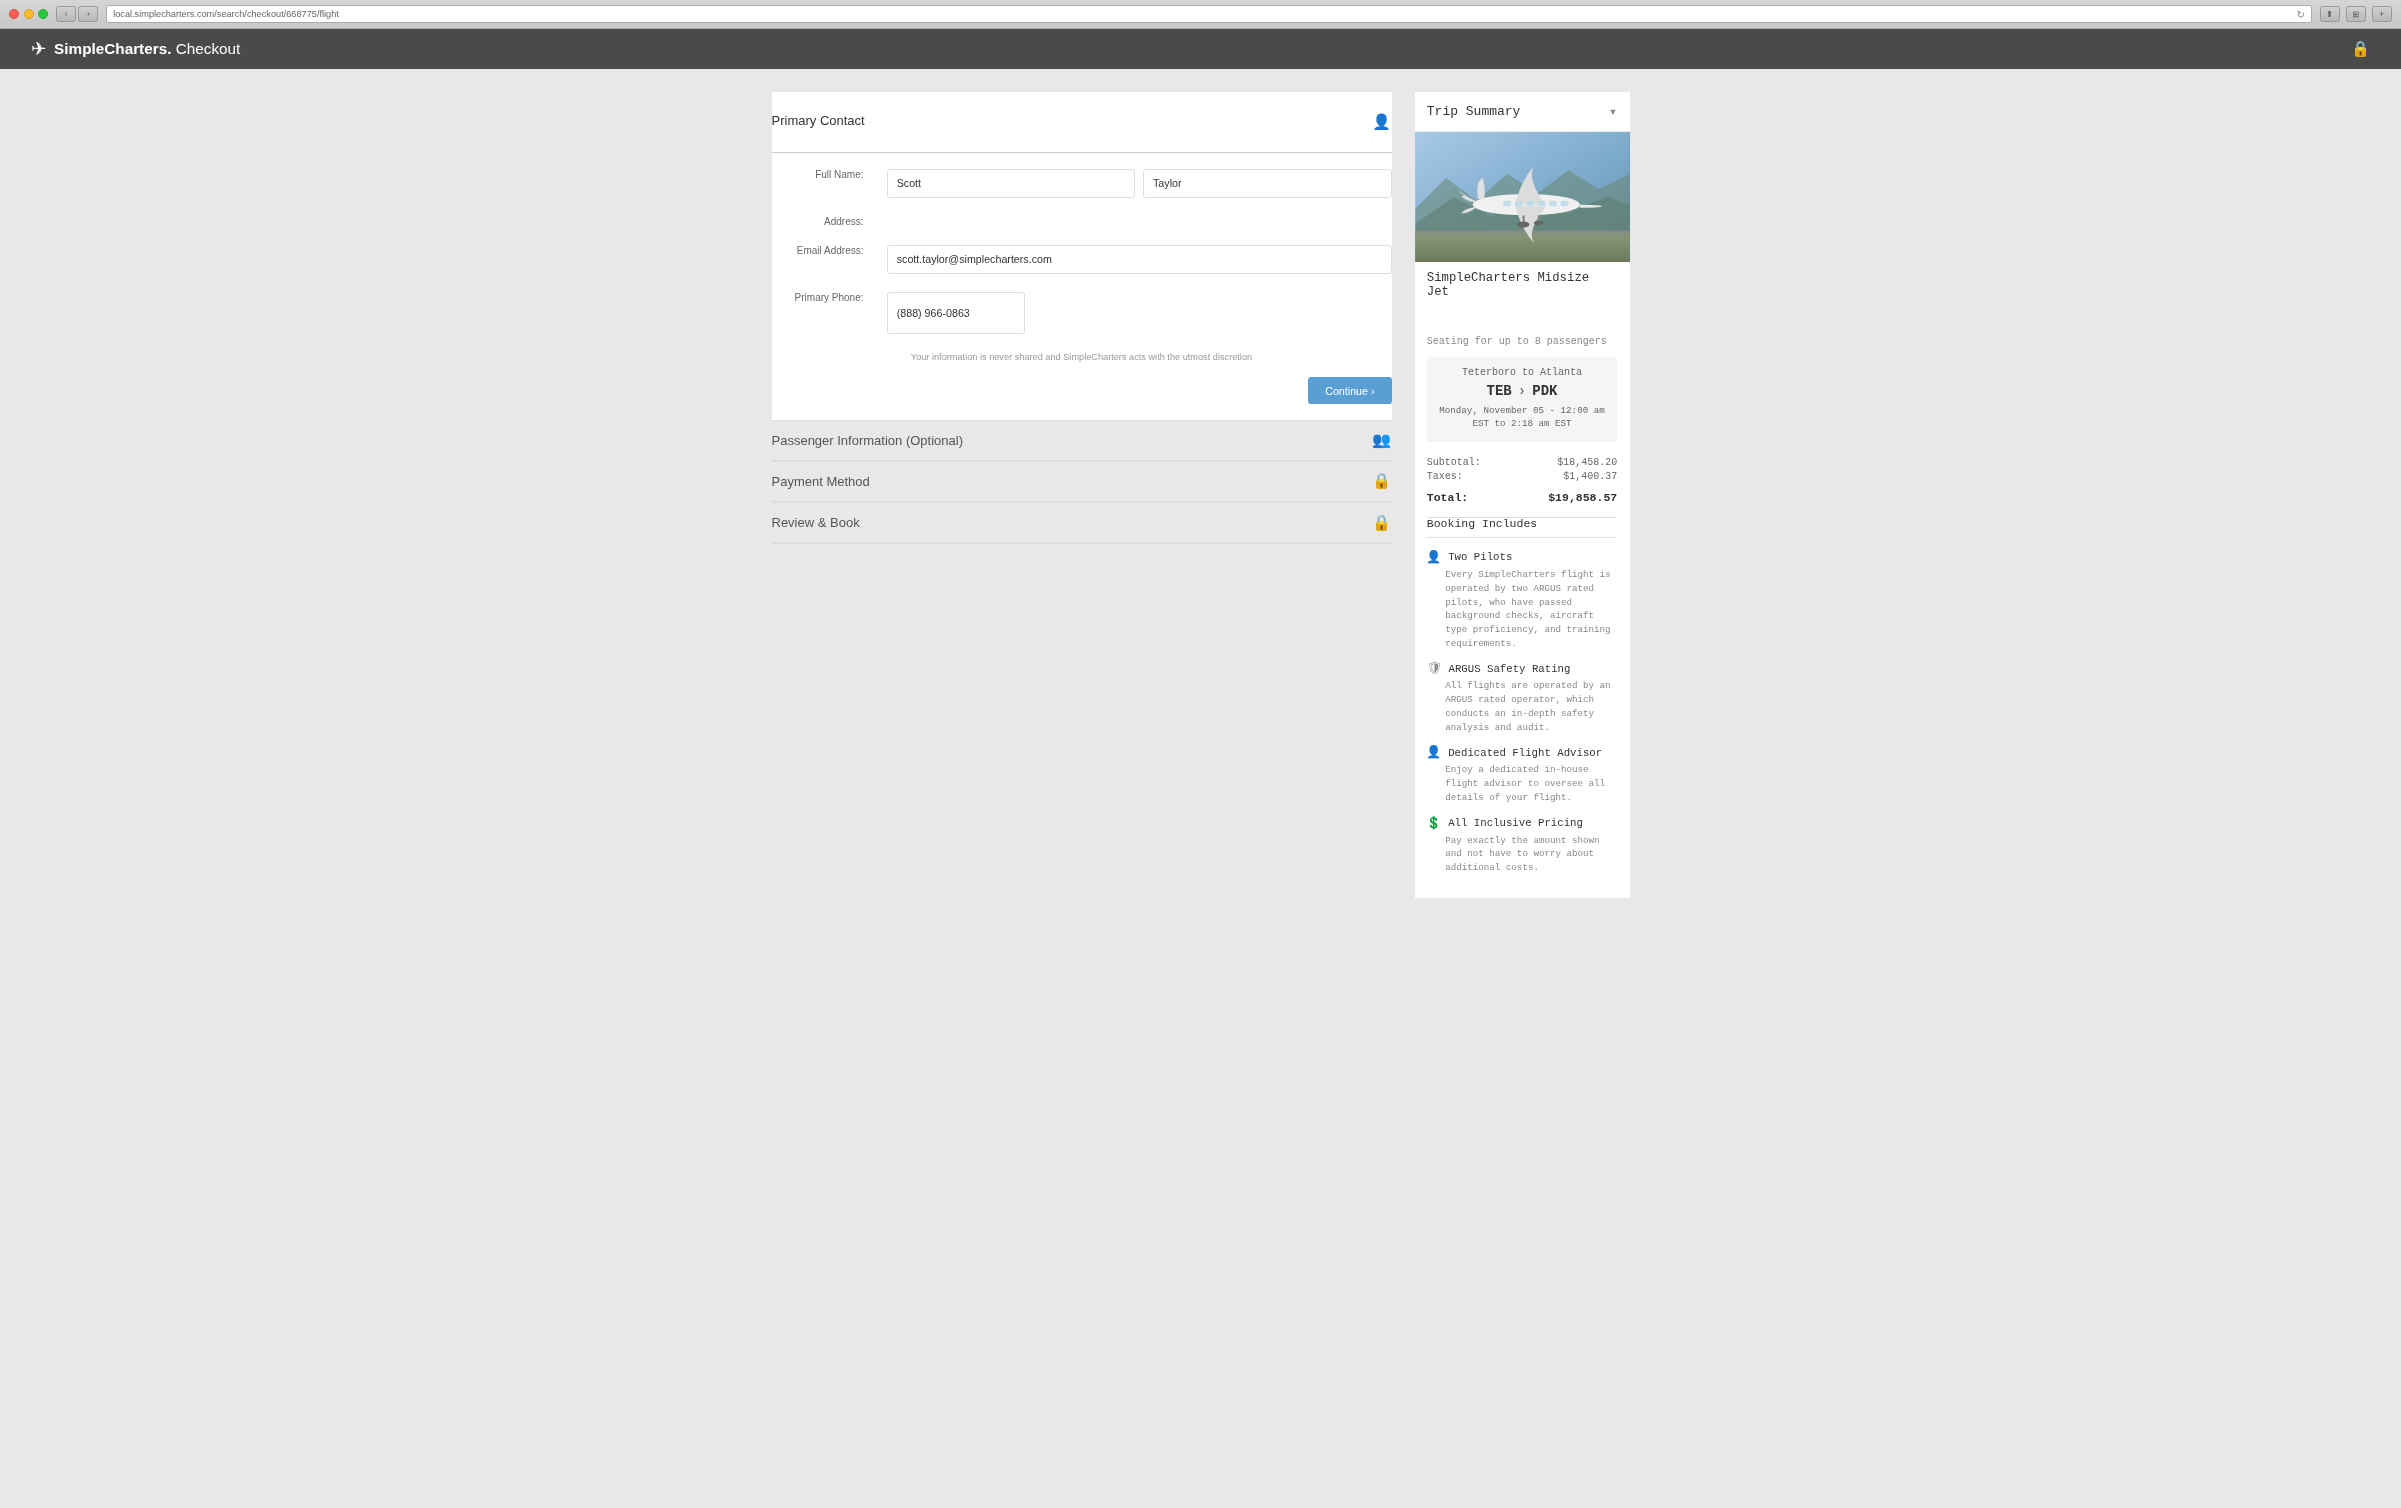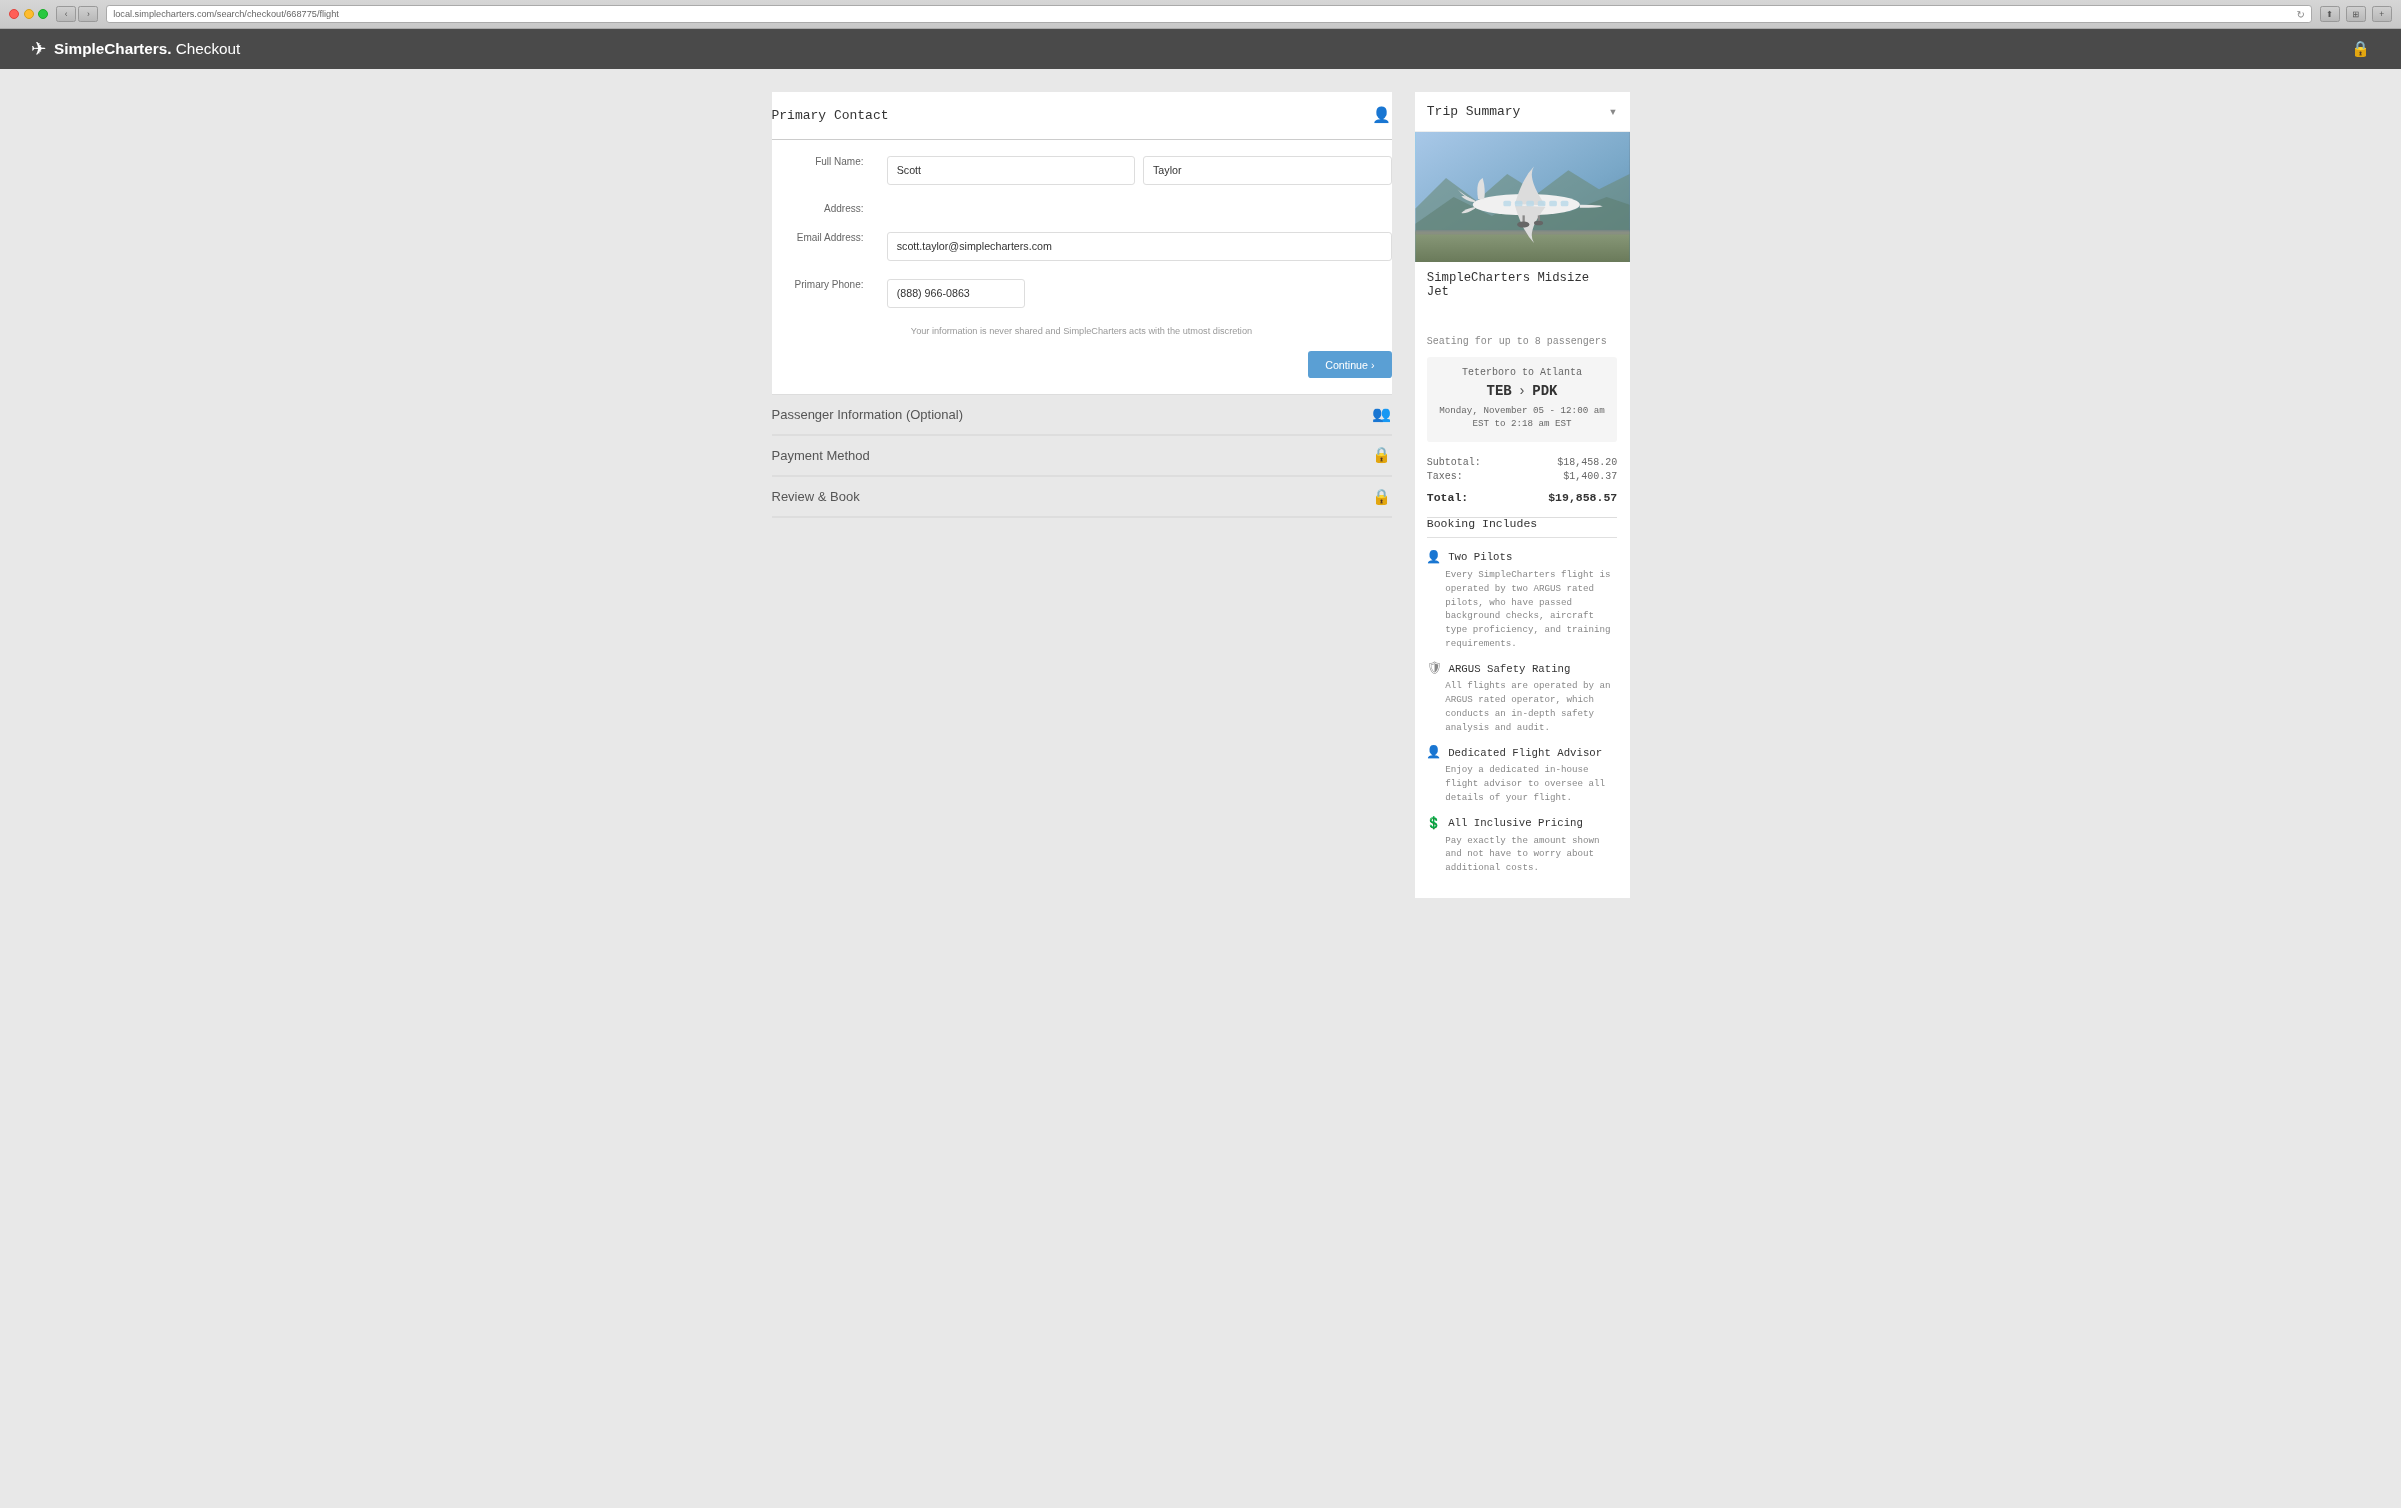--- a/index.html
+++ b/index.html
@@ -126,26 +126,25 @@
       min-width: 0;
     }
 
     
     .section {
       background: white;
       margin-bottom: 0;
     }
     .section-header {
       display: flex;
-      align-items: center;
+      align-items: flex-start;
       justify-content: space-between;
-      padding: 14px 0;
+      padding: 21px 0;
       border-bottom: 1.5px solid #ccc;
       cursor: pointer;
-      font-family: Liberation Mono, monospace;
     }
     .section-title {
       font-size: 13px;
       font-weight: 400;
       color: #333;
     }
     .section-icon {
       font-size: 15.3px;
       color: #888;
     }
@@ -188,21 +187,21 @@
       border: 0.8px solid #ddd;
       border-radius: 3.1px;
       padding: 0 9.2px;
       font-size: 10.7px;
       color: #333;
       background: white;
       outline: none;
     }
     .form-input-short {
       width: 138px;
-      height: 29px;
+      height: 42px;
       border: 0.8px solid #ddd;
       border-radius: 3.1px;
       padding: 0 9.2px;
       font-size: 10.7px;
       color: #333;
       background: white;
       outline: none;
     }
     .privacy-note {
       font-size: 9.2px;

